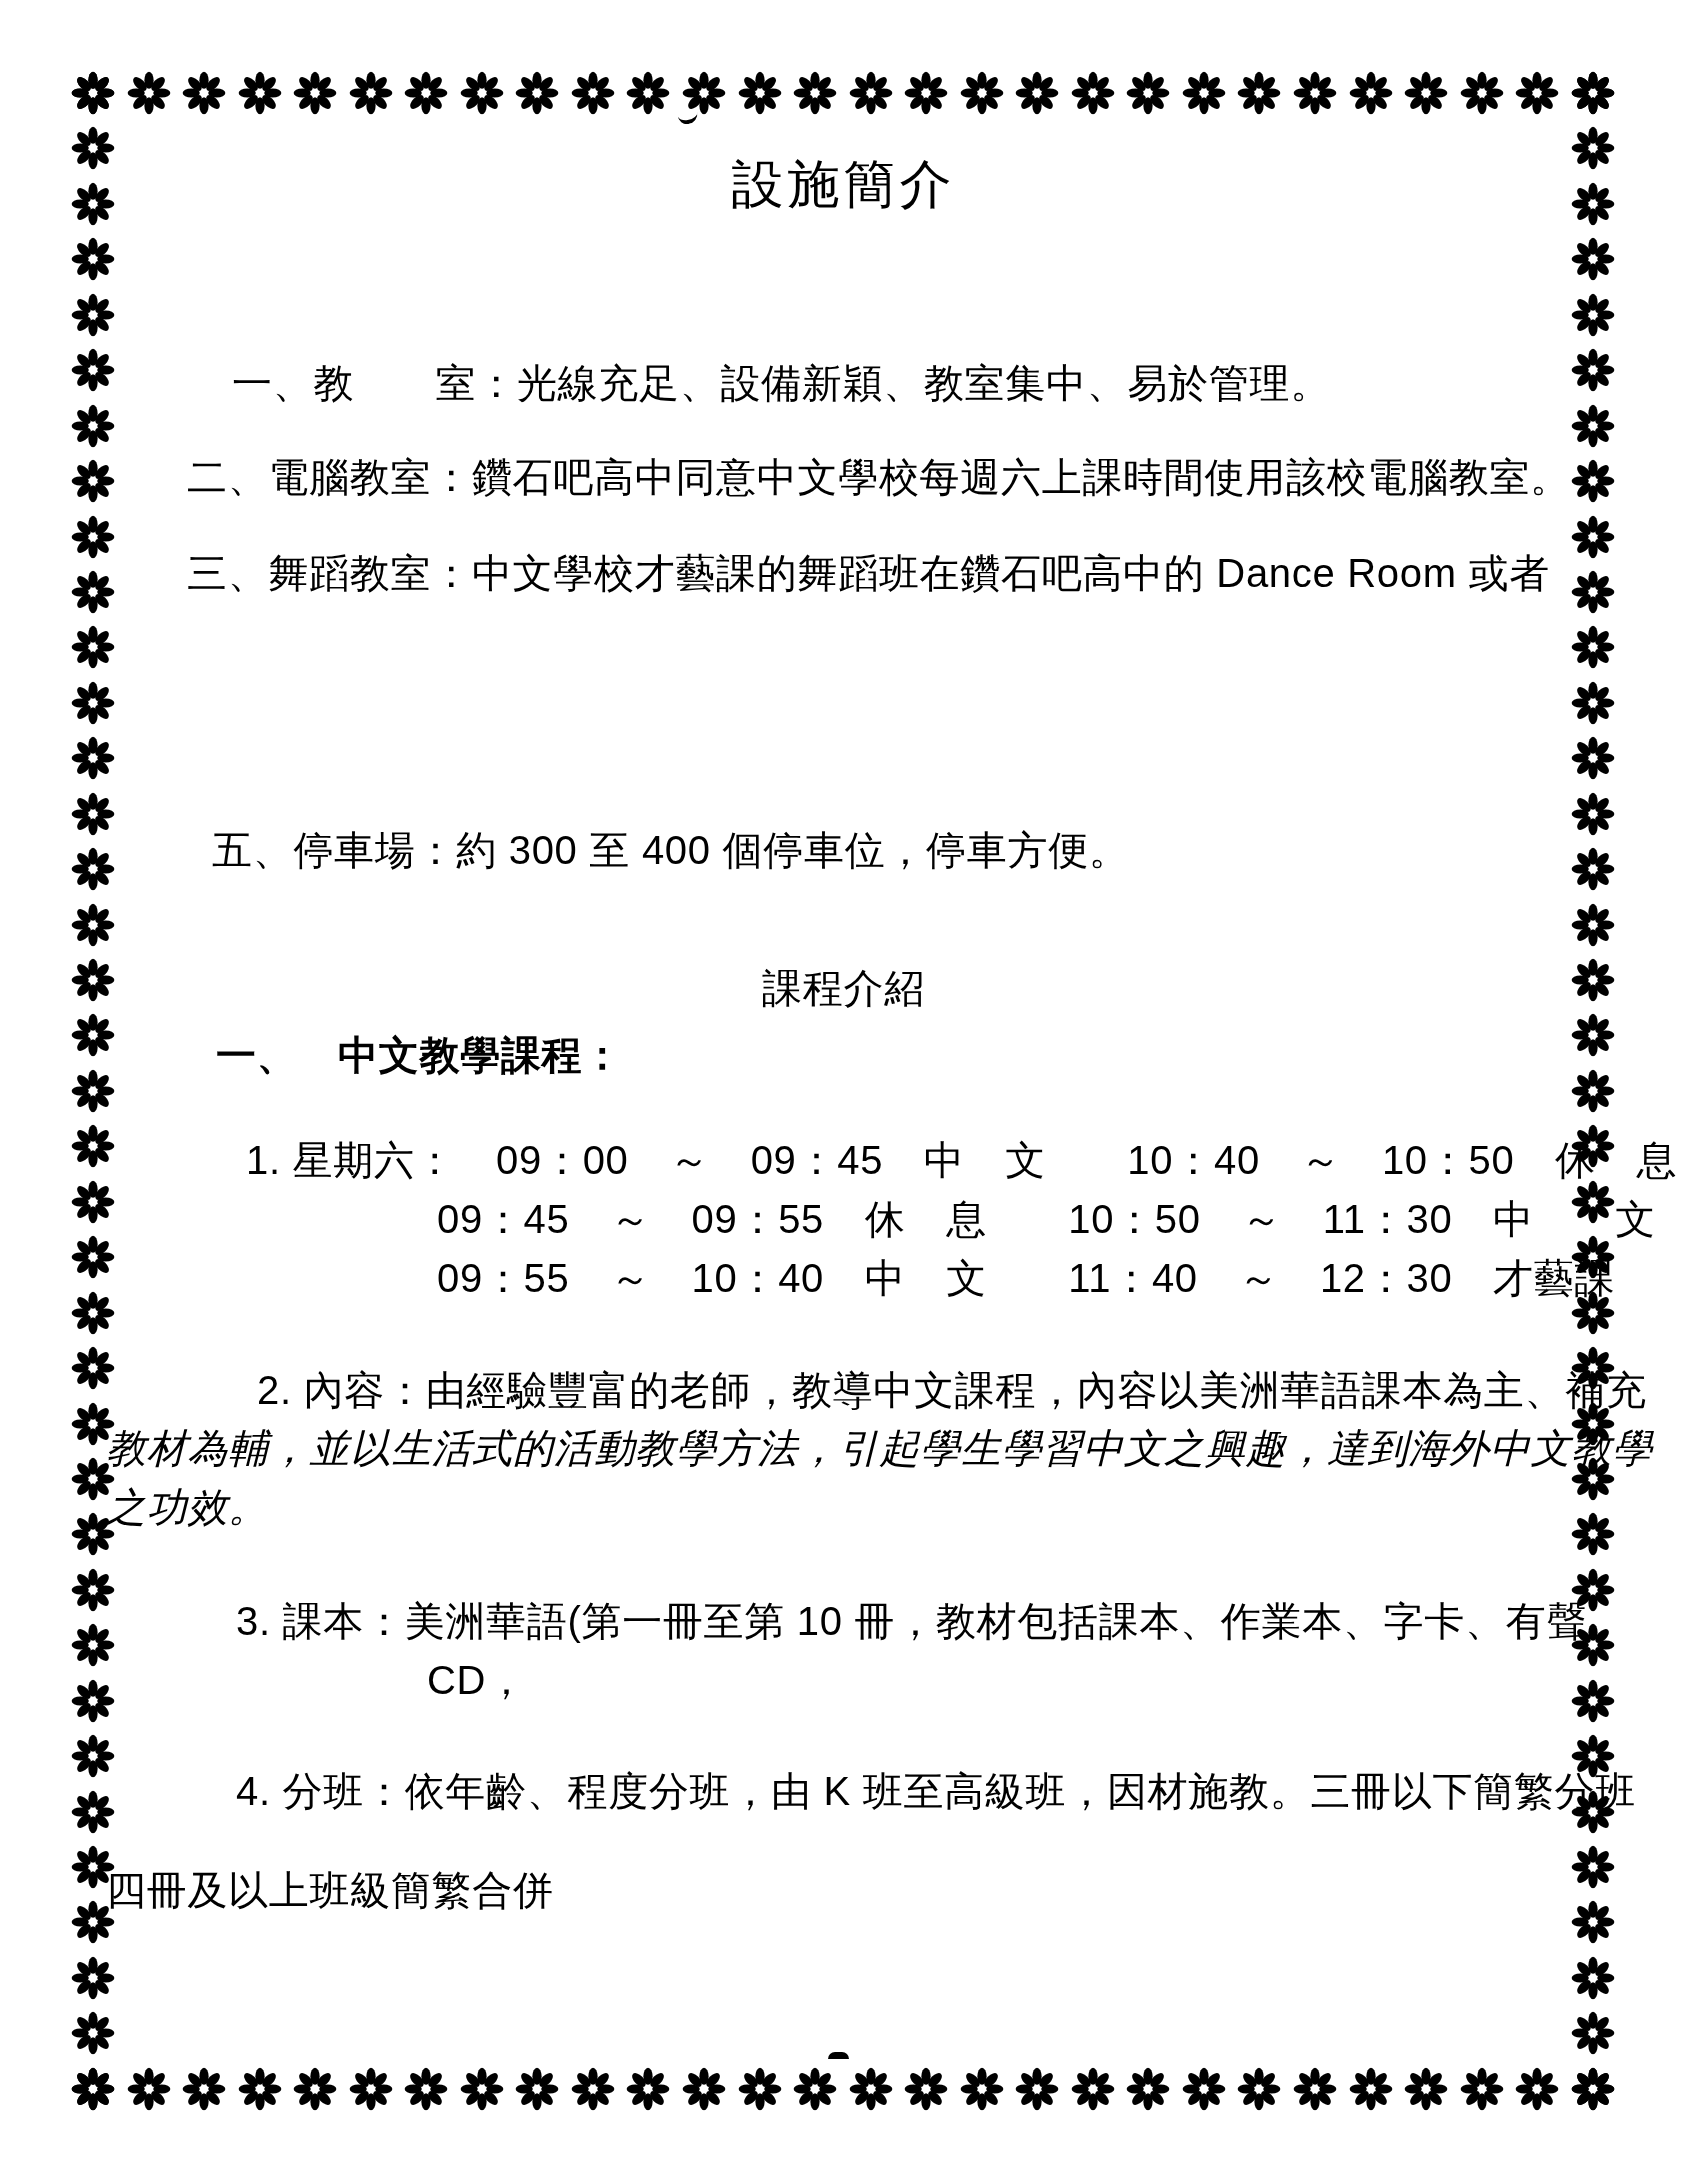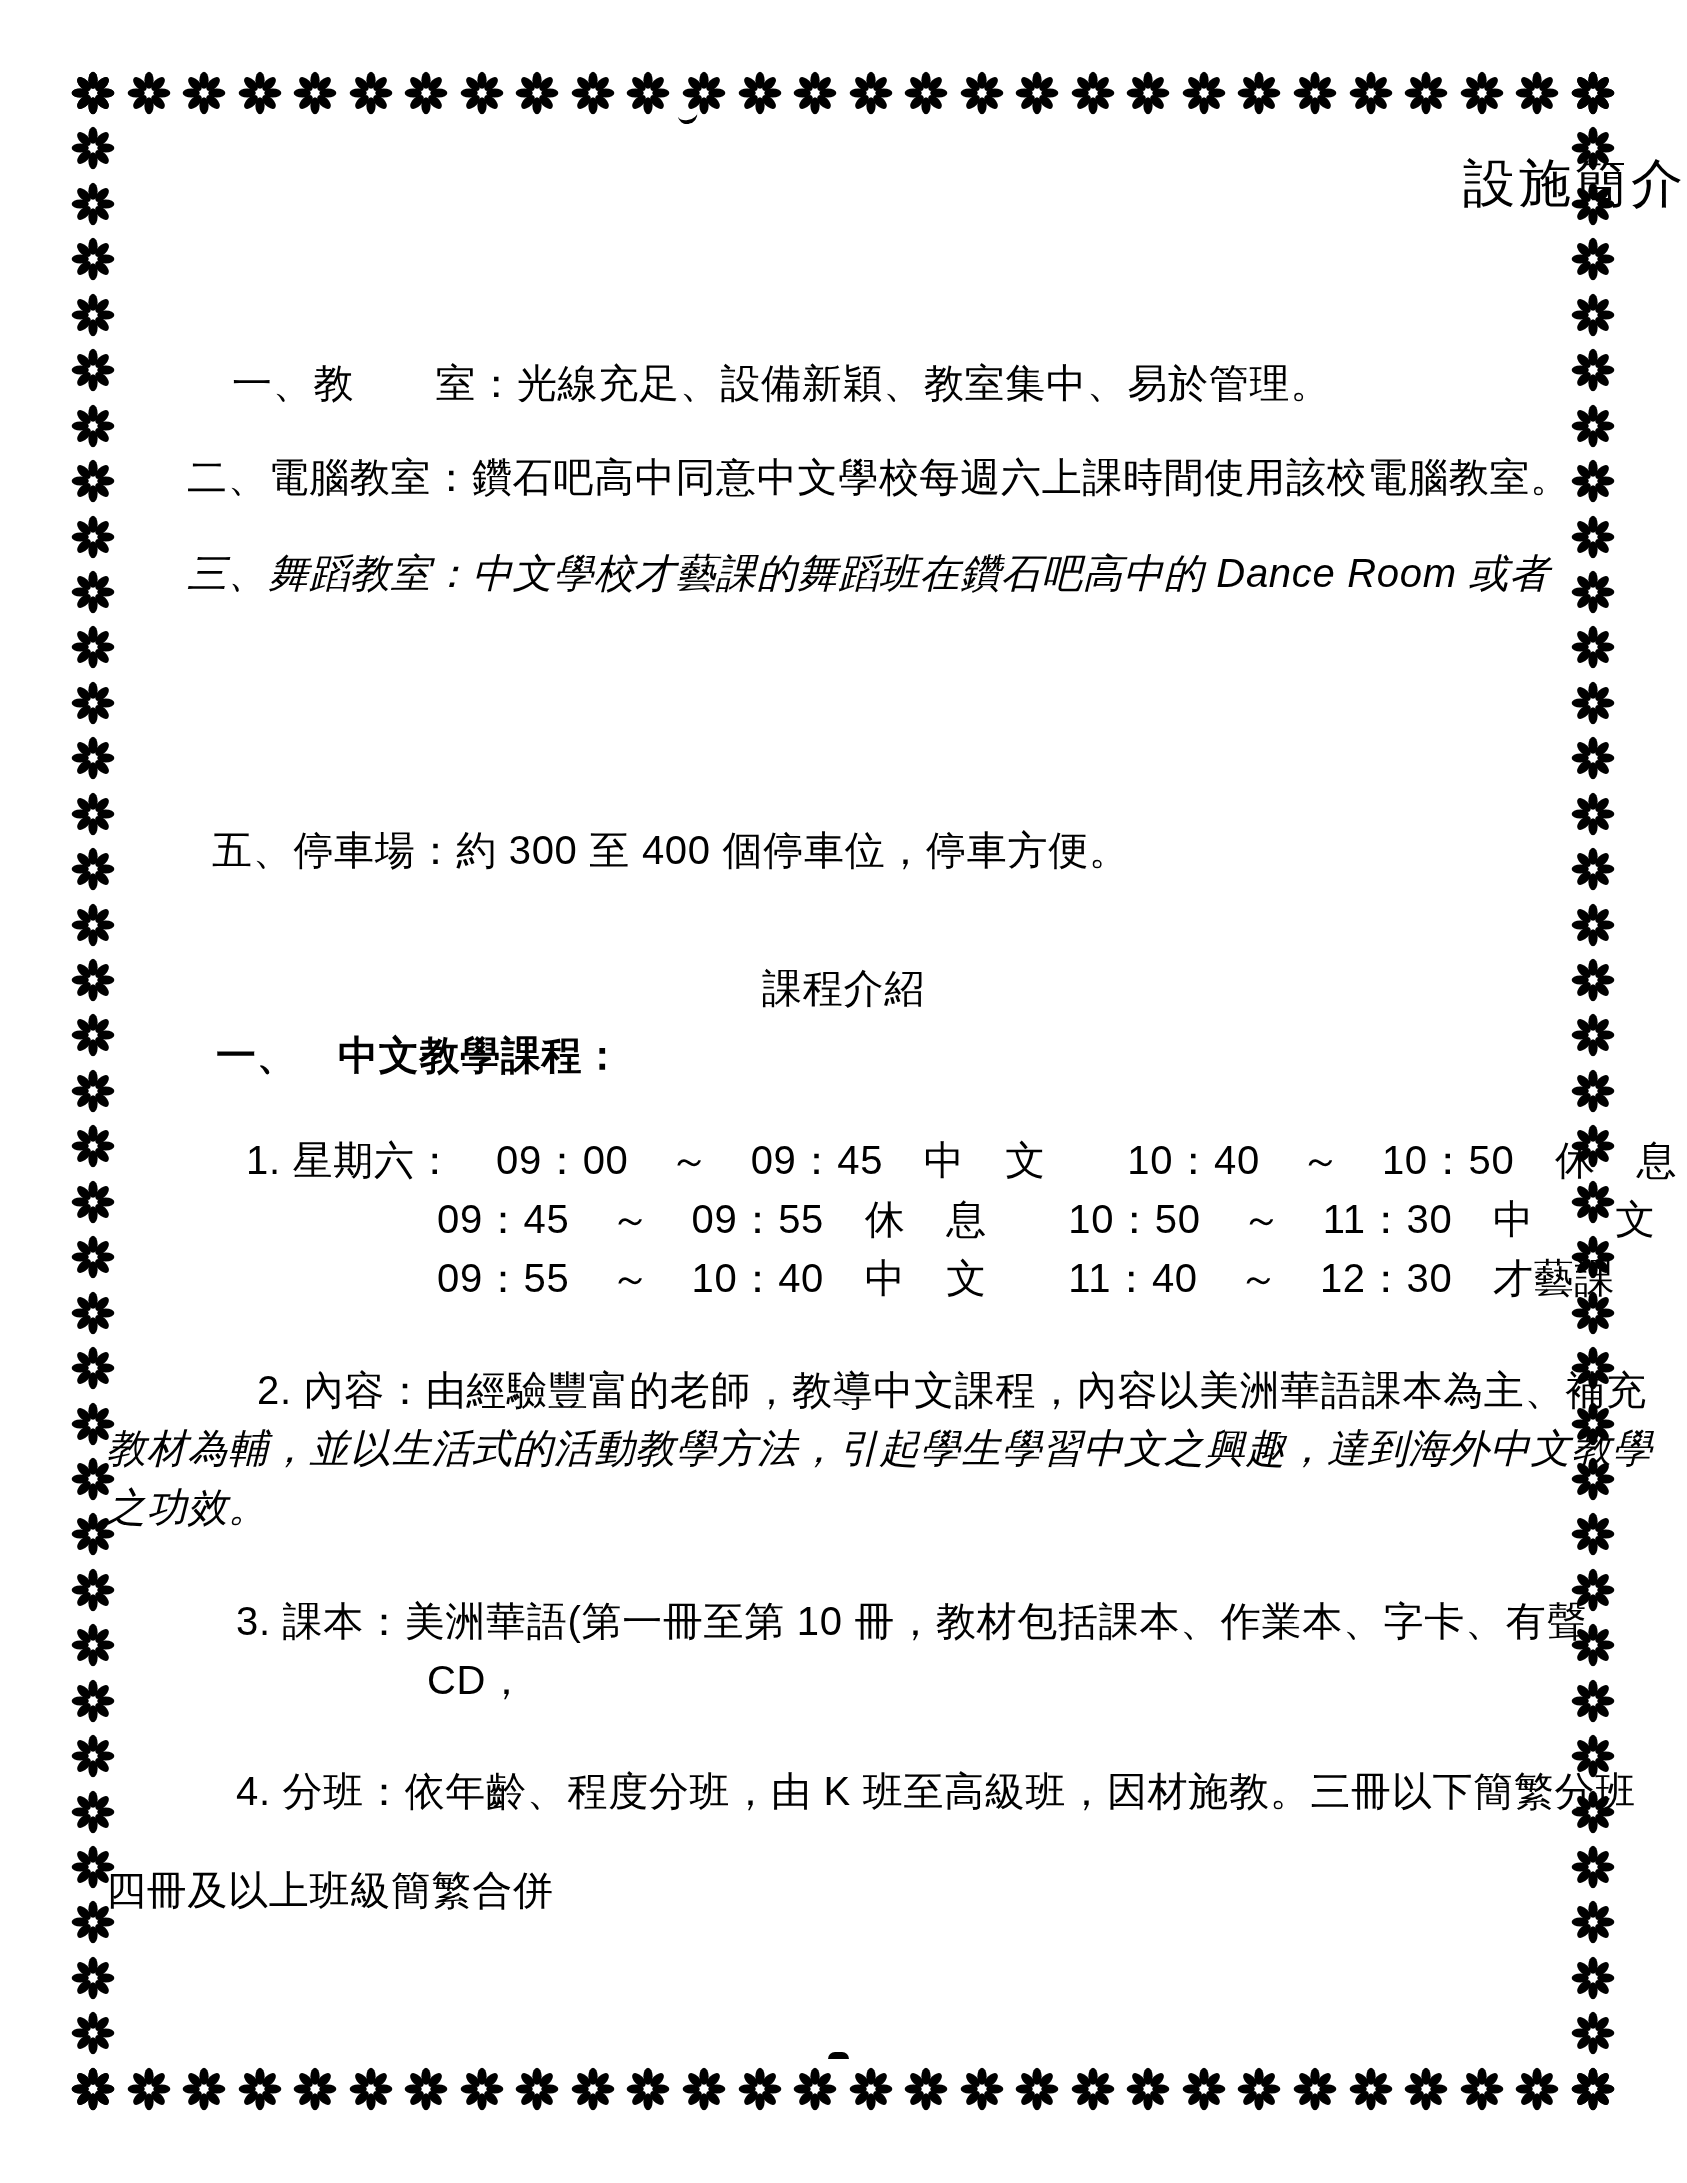--- a/index.html
+++ b/index.html
@@ -29,21 +29,21 @@
   #border-right  { left: 1571px; }
 
   
   .txt {
     position: absolute;
     font-size: 40px;
     line-height: 1.12;
     white-space: pre;
     letter-spacing: 0.7px;
   }
-  .title    { font-size: 52px; left: 0; width: 1687px; text-align: right; letter-spacing: 4px; font-family: Liberation Serif, serif; }
+  .title    { font-size: 52px; left: 0; width: 1687px; text-align: center; letter-spacing: 4px; }
   .centered { left: 0; width: 1687px; text-align: center; }
   .bold     { font-weight: 700; }
 
   
   .mark-smile {
     position: absolute; width: 20px; height: 9.3px;
     border-bottom: 4px solid #000; border-radius: 0 0 10.6px 9.3px;
     transform: rotate(-8deg);
   }
   .mark-bump {
@@ -472,21 +472,21 @@
       </svg>
     </div>
 
   <div class="mark-smile" style="left:678px; top:111px;"></div>
   <div class="mark-bump" style="left:828px; top:2052px;"></div>
 
   <div class="txt title" style="top:155px;">設施簡介</div>
 
   <div class="txt" style="top:361px;  left:232px;">一、教　　室：光線充足、設備新穎、教室集中、易於管理。</div>
   <div class="txt" style="top:455px;  left:187px;">二、電腦教室：鑽石吧高中同意中文學校每週六上課時間使用該校電腦教室。</div>
-  <div class="txt" style="top:551px;  left:187px;font-style:italic;">三、舞蹈教室：中文學校才藝課的舞蹈班在鑽石吧高中的 Dance Room 或者</div>
+  <div class="txt" style="top:551px;  left:187px;">三、舞蹈教室：中文學校才藝課的舞蹈班在鑽石吧高中的 Dance Room 或者</div>
   <div class="txt" style="top:828px; left:212px;">五、停車場：約 300 至 400 個停車位，停車方便。</div>
 
   <div class="txt centered" style="top:966px;">課程介紹</div>
   <div class="txt bold" style="top:1033px; left:216px;">一、　中文教學課程：</div>
 
   <div class="txt" style="top:1138px; left:246px;">1. 星期六：　09：00　～　09：45　中　文　　10：40　～　10：50　休　息</div>
   <div class="txt" style="top:1197px; left:437px;">09：45　～　09：55　休　息　　10：50　～　11：30　中　　文</div>
   <div class="txt" style="top:1256px; left:437px;">09：55　～　10：40　中　文　　11：40　～　12：30　才藝課</div>
 
   <div class="txt" style="top:1368px; left:257px;">2. 內容：由經驗豐富的老師，教導中文課程，內容以美洲華語課本為主、補充</div>

